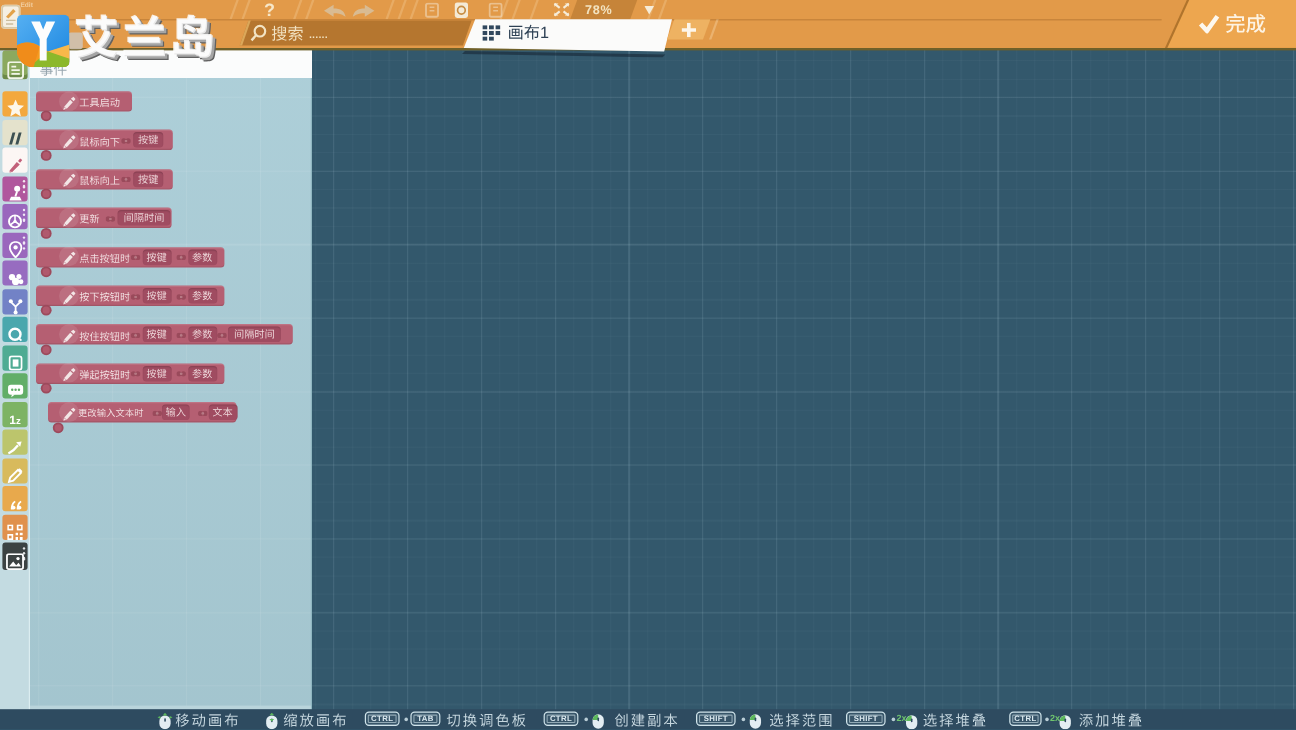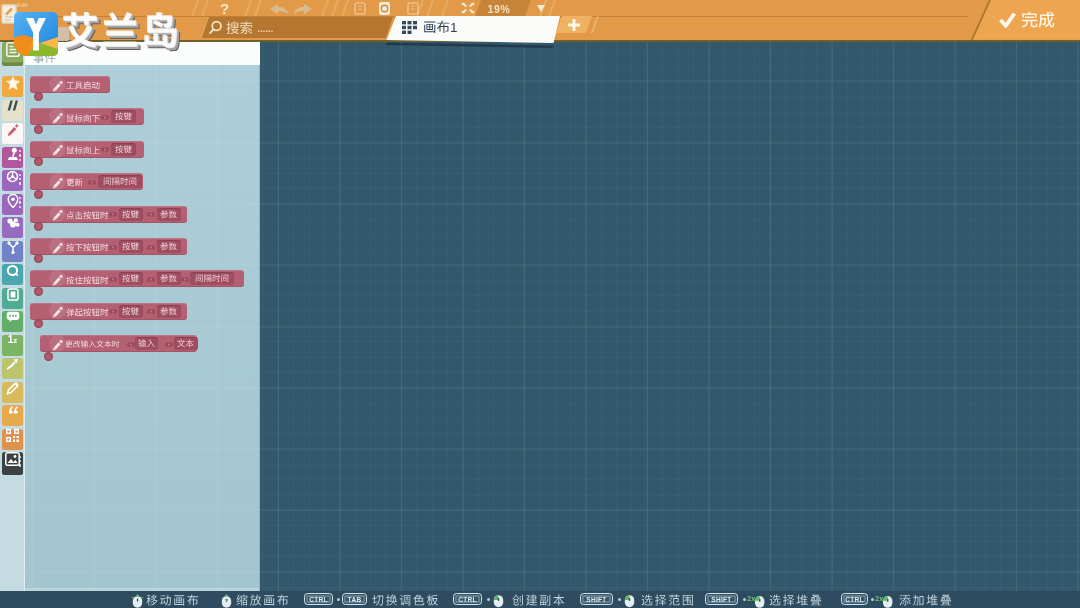--- a/index.html
+++ b/index.html
@@ -1,19 +1,19 @@
 <!DOCTYPE html>
 <html><head><meta charset="utf-8"><title>艾兰岛</title>
 <style>
 html,body{margin:0;padding:0;width:1080px;height:608px;overflow:hidden;
 font-family:"Liberation Sans",sans-serif;}
 .ab{position:absolute;}
 svg{display:block;}
 .ic{position:absolute;left:2px;width:21px;height:21px;border-radius:2.5px;
-display:flex;align-items:flex-start;justify-content:center;}
+display:flex;align-items:flex-end;justify-content:center;}
 .dots{position:absolute;right:1px;top:3.5px;width:3px;display:flex;flex-direction:column;gap:2px;}
 .dots i{width:2.4px;height:2.4px;border-radius:50%;background:rgba(255,255,255,.85);display:block;}
 .blk{position:absolute;height:17px;background:#b55f72;border-radius:3px;
 box-shadow:inset 0 1px 0 rgba(255,255,255,.13), inset 0 -1px 0 rgba(0,0,0,.10);}
 .pill{position:absolute;top:2px;height:13px;background:#a04c61;border-radius:3px;
 display:flex;align-items:center;justify-content:center;box-shadow:inset 0 1px 1px rgba(0,0,0,.15);}
 .sock{position:absolute;top:6.5px;width:8px;height:5px;}
 .conn{position:absolute;width:9px;height:9px;border-radius:50%;background:#b0596d;
 box-shadow:inset 0 0 0 1.5px rgba(120,45,60,.35);}
 .key{position:absolute;top:593px;height:10px;border:1.3px solid #cfe3ea;border-radius:3.5px;
@@ -647,21 +647,21 @@
 <path d="M4 4h4M4 7h4" stroke="rgba(244,230,210,.5)" stroke-width="1.2"></path>
   </svg>
 
 <svg class="ab" style="left:461px;top:2px;" width="14" height="12" viewBox="0 0 14 12">
 <path d="M1 1l4.4 3.5M13 1L8.6 4.5M1 11l4.4-3.5M13 11L8.6 7.5" stroke="#f6ecd8" stroke-width="1.8"></path>
 <path d="M1 1h3.4L1 3.6zM13 1H9.6L13 3.6zM1 11h3.4L1 8.4zM13 11H9.6L13 8.4z" fill="#f6ecd8"></path>
   </svg>
 
 <div class="ab" style="left:481px;top:0;width:50px;height:16px;background:#c68439;transform:skewX(-20deg);transform-origin:0 0;"></div>
 
-<div class="ab" style="left:487.5px;top:3px;color:#f3e3c0;font-size:10.5px;font-weight:bold;letter-spacing:.6px;">19%</div>
+<div class="ab" style="left:487.5px;top:3px;color:#f3e3c0;font-size:10.5px;font-weight:bold;letter-spacing:.6px;">78%</div>
 
 <svg class="ab" style="left:536.5px;top:4.5px;" width="8" height="7" viewBox="0 0 8 7">
     <path d="M0 0h8L4 7z" fill="#f6ecd8"></path>
   </svg>
 
 <div class="ab" style="left:207px;top:17px;width:186px;height:21px;background:#b5762f;
 transform:skewX(-19deg);transform-origin:0 0;border-left:2px solid #dba759;box-sizing:border-box;"></div>
 
 <svg class="ab" style="left:208px;top:19.5px;" width="15" height="15" viewBox="0 0 15 15">
 <circle cx="8.6" cy="6" r="4.4" fill="none" stroke="#f2e3c3" stroke-width="1.8"></circle>

